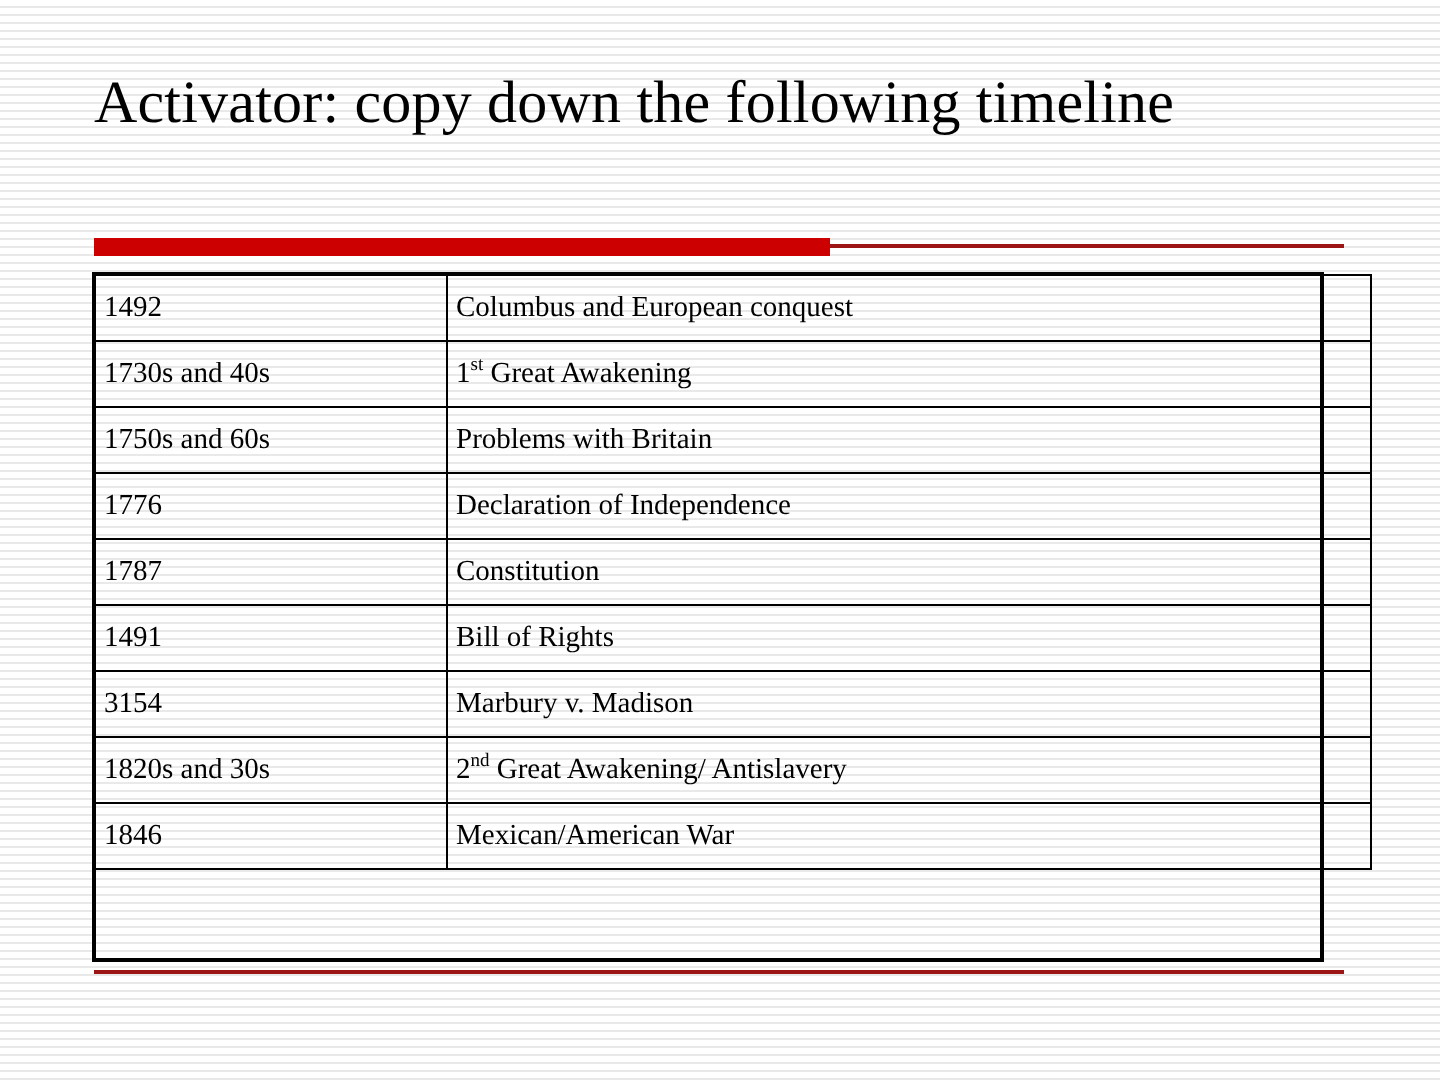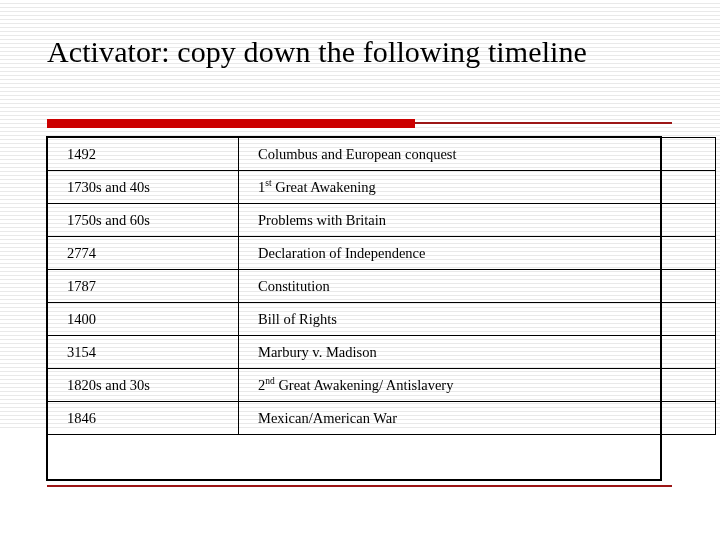--- a/index.html
+++ b/index.html
@@ -11,21 +11,21 @@
     height: 540px;
     overflow: hidden;
     font-family: "Liberation Serif", "DejaVu Serif", serif;
     background: #ffffff;
   }
 
   
   #slide {
     position: relative;
     width: 720px;
-    height: 428px;
+    height: 540px;
     background-color: #ffffff;
     background-image: repeating-linear-gradient(
         to bottom,
         #ffffff 0px,
         #ffffff 3px,
         #e9e9e9 3px,
         #e9e9e9 4px
     );
   }
 
@@ -76,21 +76,21 @@
     position: absolute;
     left: 47px;
     top: 137px;
     width: 614px;
     border-collapse: collapse;
     table-layout: fixed;
     background: transparent;
   }
   #timeline-table td {
     border: 1px solid #000000;
-    padding: 4px 7px 4px 19px;
+    padding: 4px 7px 4px 4px;
     vertical-align: middle;
     font-family: "Liberation Serif", "DejaVu Serif", serif;
     font-size: 14.5px;
     line-height: 19px;
     color: #000000;
     background: transparent;
   }
   #timeline-table .col-date {
     width: 164px;
   }
@@ -164,33 +164,33 @@
             <span class="evt-line"><span>1</span><span class="ordsup">st</span><span> Great Awakening</span></span>
           </td>
         </tr>
         <tr class="row-std">
           <td class="col-date">1750s and 60s</td>
           <td class="col-event">
             <span class="evt-line">Problems with Britain</span>
           </td>
         </tr>
         <tr class="row-std">
-          <td class="col-date">2774</td>
+          <td class="col-date">1776</td>
           <td class="col-event">
             <span class="evt-line">Declaration of Independence</span>
           </td>
         </tr>
         <tr class="row-std">
           <td class="col-date">1787</td>
           <td class="col-event">
             <span class="evt-line">Constitution</span>
           </td>
         </tr>
         <tr class="row-std">
-          <td class="col-date">1400</td>
+          <td class="col-date">1491</td>
           <td class="col-event">
             <span class="evt-line">Bill of Rights</span>
           </td>
         </tr>
         <tr class="row-std">
           <td class="col-date">3154</td>
           <td class="col-event">
             <span class="evt-line">Marbury v. Madison</span>
           </td>
         </tr>

